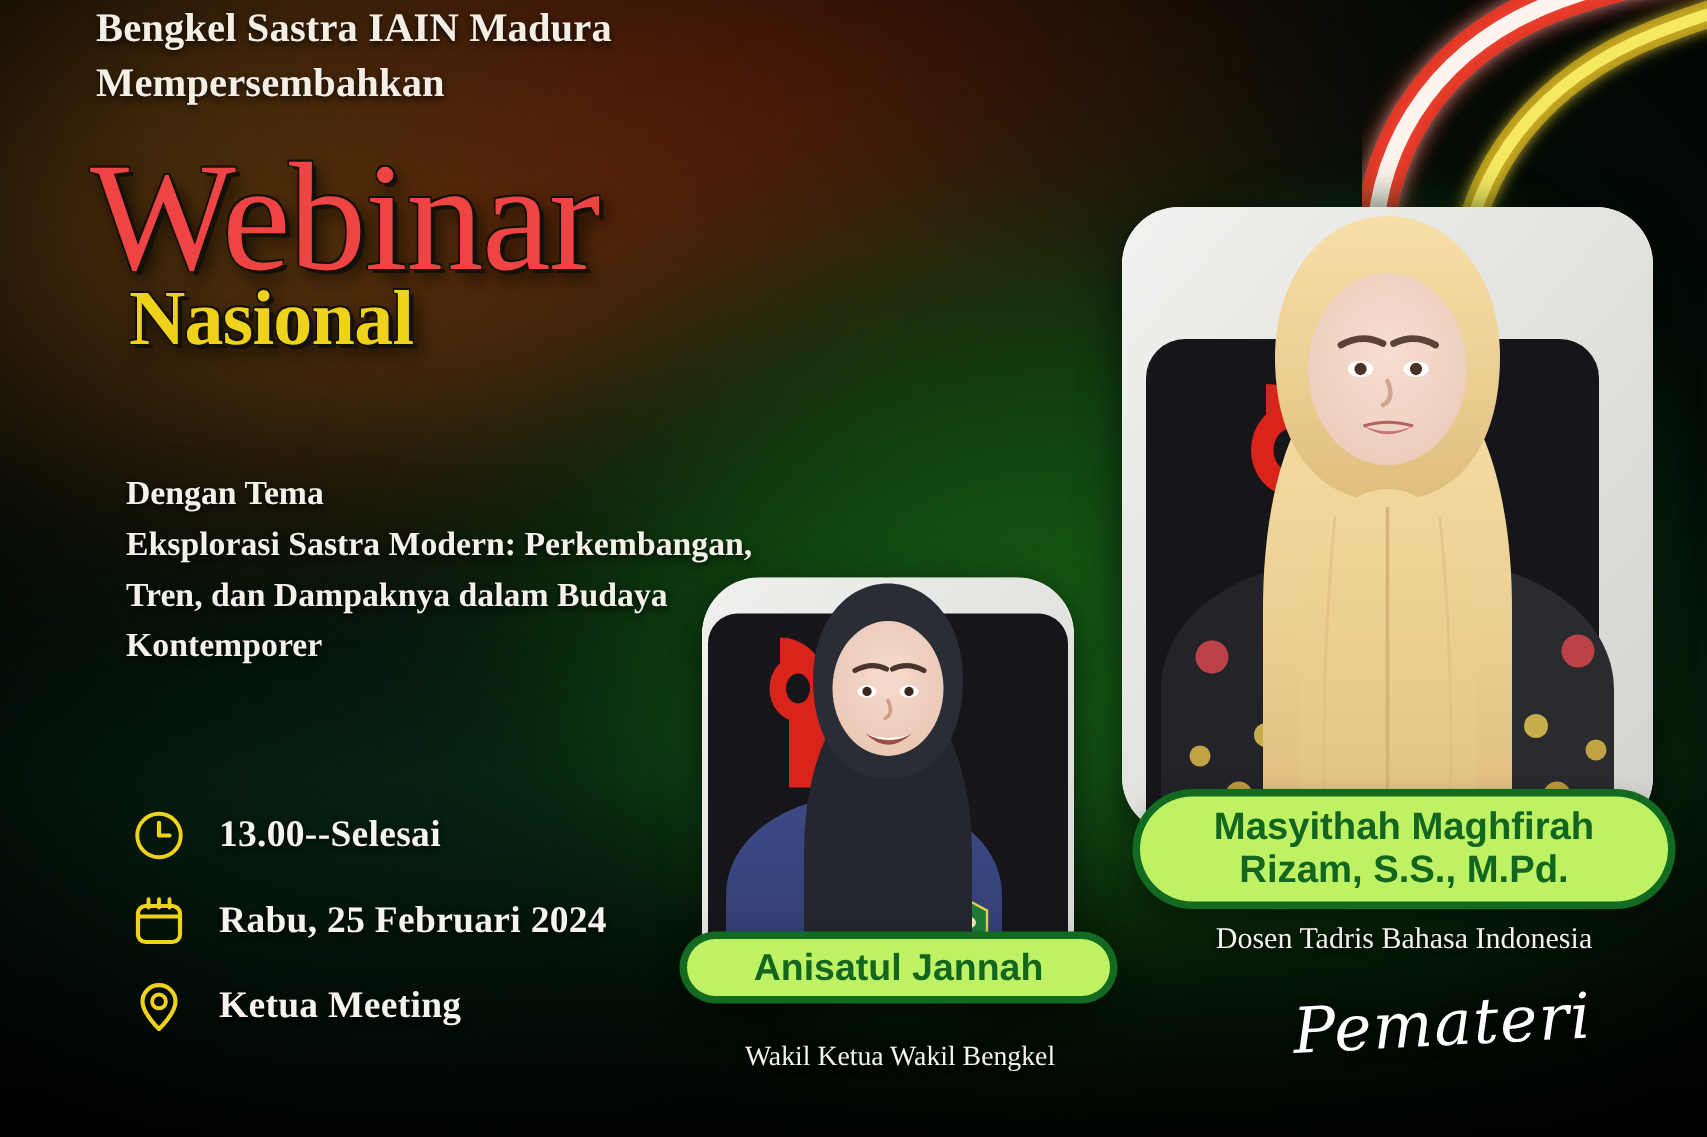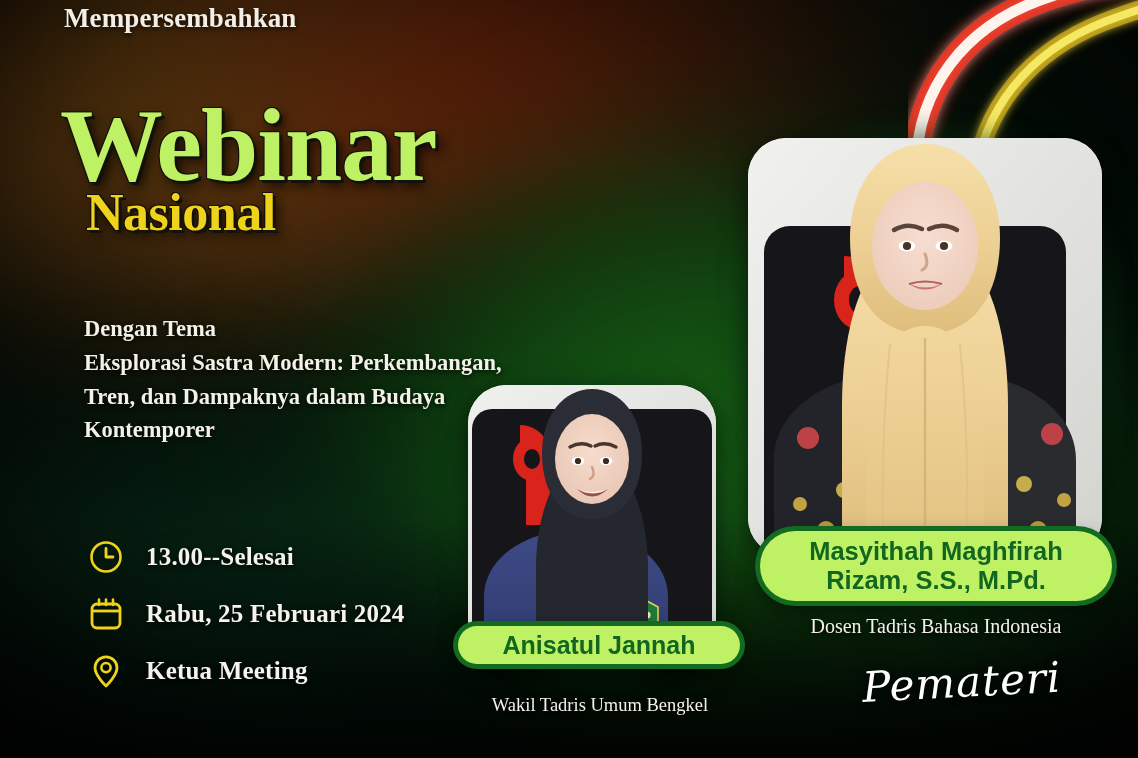--- a/index.html
+++ b/index.html
@@ -51,21 +51,21 @@
   
   .header{
     position:absolute;left:64px;top:0px;width:620px;
     color:#f3efe6;font-weight:bold;font-size:27px;line-height:1.38;
     letter-spacing:.1px;text-shadow:0 2px 5px rgba(0,0,0,.75);
   }
 
   
   .title-wrap{position:absolute;left:60px;top:98px;}
   .title-main{
-    font-size:103px;line-height:.92;font-weight:bold;color:#bef264;
+    font-size:103px;line-height:.92;font-weight:normal;color:#ef4444;
     letter-spacing:-1px;
     text-shadow:
       3px 3px 0 #14110a, -1px -1px 0 #14110a, 1px -1px 0 #14110a,
       -1px 1px 0 #14110a, 5px 6px 12px rgba(0,0,0,.75);
   }
   .title-sub{
     font-size:52px;line-height:1;font-weight:bold;color:#EFD21A;
     margin-top:-6px;margin-left:26px;letter-spacing:-.5px;
     text-shadow:
       3px 3px 0 #14110a, -1px -1px 0 #14110a, 1px -1px 0 #14110a,
@@ -170,20 +170,21 @@
       <path d="M8 196 C 10 118, 56 58, 132 30 C 176 14, 216 8, 248 6" fill="none" stroke="#fff3ee" stroke-width="11" stroke-linecap="round"></path>
     </g>
 
     <g filter="url(#nglow2)">
       <path d="M66 214 C 74 140, 120 82, 196 52 C 222 42, 240 36, 258 32" fill="none" stroke="#c9a815" stroke-width="18" stroke-linecap="round" opacity=".8"></path>
       <path d="M66 214 C 74 140, 120 82, 196 52 C 222 42, 240 36, 258 32" fill="none" stroke="#f5e863" stroke-width="8" stroke-linecap="round"></path>
     </g>
   </svg>
 
   <div class="header">
+    <div>Bengkel Sastra IAIN Madura</div>
     <div>Mempersembahkan</div>
   </div>
 
   <div class="title-wrap">
     <div class="title-main">Webinar</div>
     <div class="title-sub">Nasional</div>
   </div>
 
   <div class="theme">
     <span class="lead">Dengan Tema</span>
@@ -367,16 +368,16 @@
       <div>Rizam, S.S., M.Pd.</div>
     </div>
   </div>
   <div class="role roleA">Dosen Tadris Bahasa Indonesia</div>
   <div class="pemateri">Pemateri</div>
 
   <div class="badge badgeB">
     <span>Anisatul Jannah</span>
   </div>
   <div class="role roleB">
-    <div>Wakil Tadris Umum Bengkel</div>
+    <div>Wakil Ketua Wakil Bengkel</div>
   </div>
 
 </div>
 
 </body></html>

